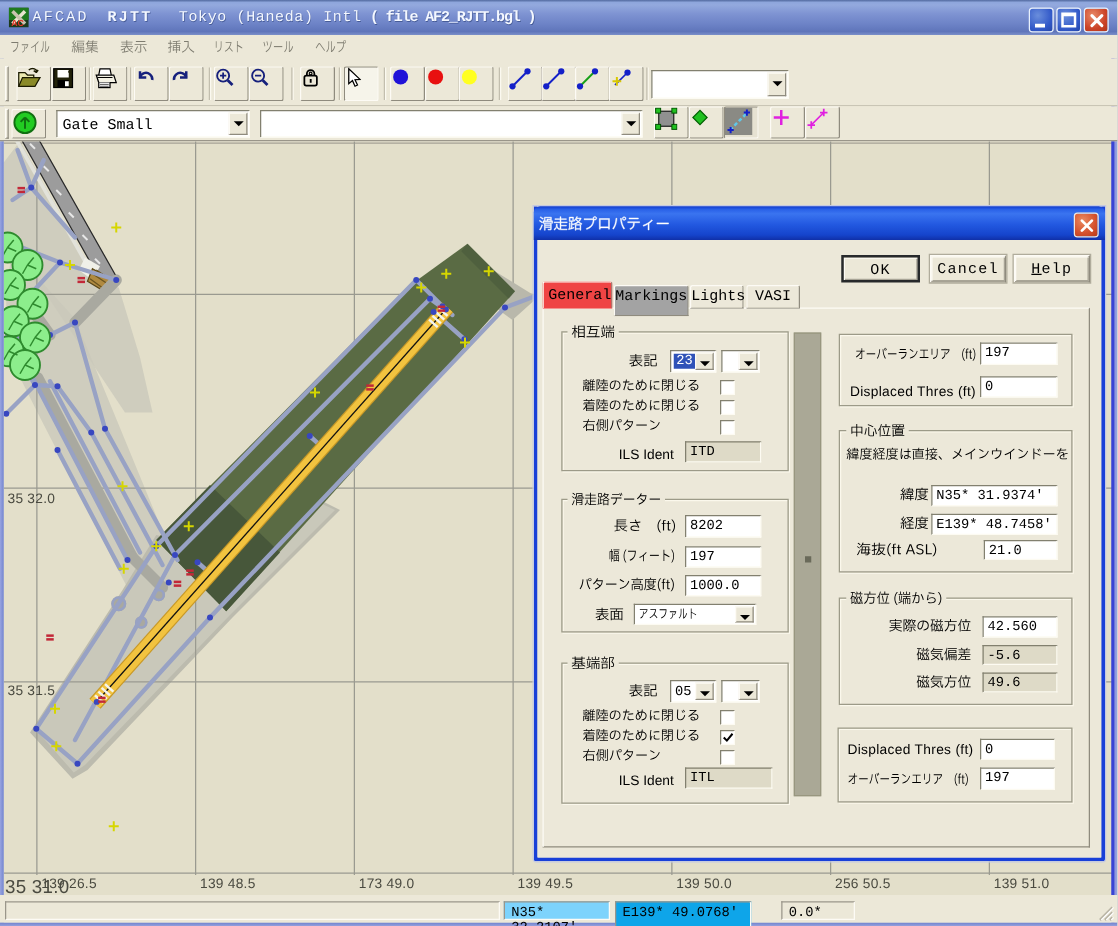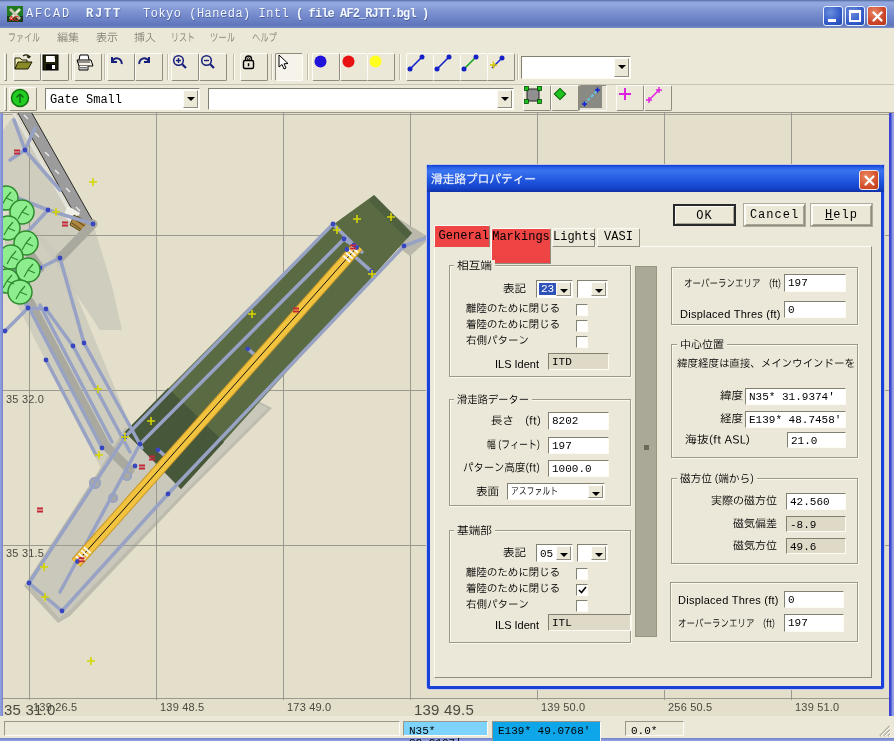--- a/index.html
+++ b/index.html
@@ -194,21 +194,21 @@
       <path d="M7,281 L12,275 M7,281 L3,288 M7,281 L14,284"></path>
       <path d="M20,292 L25,286 M20,292 L16,299 M20,292 L27,295"></path>
     </g>
   </svg>
 <div class="abs" style="left:6px;top:393px;font-size:11px;color:#4a4a40;letter-spacing:0.2px">35 32.0</div>
 <div class="abs" style="left:6px;top:547px;font-size:11px;color:#4a4a40;letter-spacing:0.2px">35 31.5</div>
 <div class="abs" style="left:4px;top:701px;font-size:15px;color:#4a4a40;letter-spacing:0.2px">35 31.0</div>
 <div class="abs" style="left:33px;top:701px;font-size:11px;color:#4a4a40;letter-spacing:0.2px">139 26.5</div>
 <div class="abs" style="left:160px;top:701px;font-size:11px;color:#4a4a40;letter-spacing:0.2px">139 48.5</div>
 <div class="abs" style="left:287px;top:701px;font-size:11px;color:#4a4a40;letter-spacing:0.2px">173 49.0</div>
-<div class="abs" style="left:414px;top:701px;font-size:15px;color:#4a4a40;letter-spacing:0.2px">139 49.5</div>
+<div class="abs" style="left:414px;top:701px;font-size:11px;color:#4a4a40;letter-spacing:0.2px">139 49.5</div>
 <div class="abs" style="left:541px;top:701px;font-size:11px;color:#4a4a40;letter-spacing:0.2px">139 50.0</div>
 <div class="abs" style="left:668px;top:701px;font-size:11px;color:#4a4a40;letter-spacing:0.2px">256 50.5</div>
 <div class="abs" style="left:795px;top:701px;font-size:11px;color:#4a4a40;letter-spacing:0.2px">139 51.0</div>
 <div class="abs" style="left:0;top:27px;width:3px;height:711px;background:linear-gradient(90deg,#98a4e0,#7385cf)"></div>
 <div class="abs" style="left:889px;top:27px;width:5px;height:711px;background:linear-gradient(90deg,#3a44d4 0%,#3a44d4 40%,#8a96dc 60%,#9aa5e2 100%)"></div>
 <div class="abs" style="left:0;top:738px;width:894px;height:3px;background:linear-gradient(180deg,#6f81cc,#97a3df)"></div>
 <div class="abs" style="left:0;top:0;width:894px;height:28px;background:linear-gradient(180deg,#51699f 0%,#8ea6dc 7%,#93a9de 14%,#7e93d2 40%,#6c82c6 70%,#5f75ba 90%,#7b8fc9 100%)"></div>
 <svg class="abs" style="left:7px;top:6px" width="16" height="16" viewBox="0 0 16 16">
 <rect width="16" height="16" fill="#1a3a1a"></rect>
     <rect x="0" y="0" width="16" height="10" fill="#1f7a1f"></rect>
@@ -425,21 +425,21 @@
 <div class="abs" style="left:859px;top:170px;width:20px;height:20px;border-radius:3px;border:1px solid #f0e8e0;background:radial-gradient(circle at 35% 30%,#ea8a60,#d4502c 60%,#b83a18)">
 <svg style="position:absolute;left:3px;top:3px" width="13" height="13" viewBox="0 0 13 13">
       <path d="M2.5 2.5 L10.5 10.5 M10.5 2.5 L2.5 10.5" stroke="#fff" stroke-width="2.2" stroke-linecap="round"></path>
     </svg>
   </div>
 <div class="abs" style="left:673px;top:204px;width:63px;height:22px;background:#ece8d8;border:2px solid #27292b;box-shadow:inset 1px 1px 0 #fdfbf5, inset -1px -1px 0 #a8a496;text-align:center;font-size:12px;letter-spacing:1px;line-height:20px;font-family:'Liberation Mono',monospace">OK</div>
 <div class="abs" style="left:744px;top:204px;width:61px;height:22px;background:#ece8d8;border:1px solid;border-color:#fdfbf5 #8f8b7e #8f8b7e #fdfbf5;outline:1px solid #b0ac9c;box-shadow:inset 1px 1px 0 #fdfbf5, inset -1px -1px 0 #a8a496;text-align:center;font-size:12px;letter-spacing:1px;line-height:20px;font-family:'Liberation Mono',monospace">Cancel</div>
 <div class="abs" style="left:811px;top:204px;width:61px;height:22px;background:#ece8d8;border:1px solid;border-color:#fdfbf5 #8f8b7e #8f8b7e #fdfbf5;outline:1px solid #b0ac9c;box-shadow:inset 1px 1px 0 #fdfbf5, inset -1px -1px 0 #a8a496;text-align:center;font-size:12px;letter-spacing:1px;line-height:20px;font-family:'Liberation Mono',monospace"><span style="text-decoration:underline">H</span>elp</div>
 <div class="abs" style="left:434px;top:246px;width:438px;height:432px;background:#ece8d9;border:1px solid;border-color:#fdfbf5 #8f8b7e #8f8b7e #fdfbf5"></div>
 <div class="abs" style="left:434px;top:225px;width:56px;height:22px;background:#ef4444;border:1px solid;border-color:#fdfbf5 #8f8b7e transparent #fdfbf5;border-radius:2px 2px 0 0;text-align:right;font-size:12px;line-height:20px;font-family:'Liberation Mono',monospace;z-index:3">General</div>
-<div class="abs" style="left:491px;top:228px;width:60px;height:36px;background:#ef4444;border:1px solid;border-color:#fdfbf5 #8f8b7e #8f8b7e #fdfbf5;border-radius:2px 2px 0 0;text-align:center;font-size:12px;line-height:17px;font-family:'Liberation Mono',monospace">Markings</div>
+<div class="abs" style="left:491px;top:228px;width:60px;height:25px;background:#a3a3a3;border:1px solid;border-color:#fdfbf5 #8f8b7e #8f8b7e #fdfbf5;border-radius:2px 2px 0 0;text-align:center;font-size:12px;line-height:17px;font-family:'Liberation Mono',monospace">Markings</div>
 <div class="abs" style="left:552px;top:228px;width:43px;height:19px;background:#ece8d9;border:1px solid;border-color:#fdfbf5 #8f8b7e #8f8b7e #fdfbf5;border-radius:2px 2px 0 0;text-align:left;font-size:12px;line-height:17px;font-family:'Liberation Mono',monospace">Lights</div>
 <div class="abs" style="left:597px;top:228px;width:43px;height:19px;background:#ece8d9;border:1px solid;border-color:#fdfbf5 #8f8b7e #8f8b7e #fdfbf5;border-radius:2px 2px 0 0;text-align:center;font-size:12px;line-height:17px;font-family:'Liberation Mono',monospace">VASI</div>
 <div class="gbox" style="left:449px;top:265px;width:182px;height:112px"></div>
 <div class="abs" style="left:454px;top:260px;width:41px;height:12px;background:#ece8d9"></div>
 <svg style="position:absolute;left:457px;top:260px;overflow:visible" width="36" height="15" viewBox="0 0 36 15">
     <path transform="translate(0.00,9.46) scale(0.01167,-0.01100)" d="M304 472Q311 479 318 479Q327 479 336 466L437 318L396 276L291 432Q288 436 286.0 435.5Q284 435 284 431V-74H224V468H217Q205 298 79 143L36 191Q186 371 213 589H55V647H224V834H284V647H432V589H284V459H290ZM473 -74V801H922V-74H857V-5H538V-74ZM538 557H857V742H538ZM538 313H857V498H538ZM538 55H857V255H538Z" fill="#000"></path>
     <path transform="translate(11.67,9.46) scale(0.01167,-0.01100)" d="M949 34V-27H51V34H640Q659 100 682 206H180Q221 321 259.0 470.5Q297 620 313 726H75V787H925V726H381Q369 655 347 560H805Q796 456 768.5 306.5Q741 157 708 34ZM694 265Q721 400 733 501H334Q299 360 269 265Z" fill="#000"></path>
     <path transform="translate(23.33,9.46) scale(0.01167,-0.01100)" d="M857 801H915V604H406V801H462V658H625V837H684V658H857ZM172 834H231V669H356V613H49V669H172ZM343 170 353 114Q210 29 50 -23L35 34Q116 60 194 94Q215 190 232.5 314.0Q250 438 259 550L315 541Q307 448 290.0 335.5Q273 223 253 121Q307 149 343 170ZM134 545Q162 364 174 164L119 156Q105 382 81 534ZM954 457H698Q680 400 657 351H930V-9Q930 -38 917.5 -50.0Q905 -62 876 -62H812L795 -6H872V296H761V-55H707V296H602V-55H548V296H445V-77H388V351H597Q623 407 639 457H364V513H954Z" fill="#000"></path>
   </svg>
 <div class="gbox" style="left:449px;top:399px;width:182px;height:107px"></div>
@@ -595,21 +595,21 @@
     <path transform="translate(52.50,9.03) scale(0.01050,-0.01050)" d="M457 510Q314 607 148 684L184 747Q351 668 497 570ZM160 88Q336 121 460.0 185.0Q584 249 672.5 354.0Q761 459 827 618L888 577Q789 334 620.0 200.0Q451 66 180 15Z" fill="#000"></path>
   </svg>
 <div class="cb" style="left:576px;top:568px"></div>
 <div class="cb" style="left:576px;top:584px">
     <svg style="position:absolute;left:1px;top:1px" width="9" height="9" viewBox="0 0 9 9">
       <path d="M1 4 L3.5 6.5 L8 1" stroke="#000" stroke-width="1.6" fill="none"></path>
     </svg>
   </div>
 <div class="cb" style="left:576px;top:600px"></div>
 <div class="abs" style="left:495px;top:619px;font-size:11px">ILS Ident</div>
-<div class="field gfield" style="left:548px;top:614px;width:83px;height:17px">ITL</div>
+<div class="field gfield" style="left:548px;top:614px;width:70px;height:17px">ITL</div>
 <div class="abs" style="left:635px;top:266px;width:22px;height:371px;background:#aaa896;border:1px solid #98967f"></div>
 <div class="abs" style="left:644px;top:445px;width:5px;height:5px;background:#6a6a5a"></div>
 <div class="gbox" style="left:671px;top:267px;width:187px;height:58px"></div>
 <svg style="position:absolute;left:684px;top:278px;overflow:visible" width="98" height="15" viewBox="0 0 98 15">
     <path transform="translate(0.00,9.03) scale(0.00850,-0.01050)" d="M908 616V550H679V52Q679 -19 601 -19H427L412 48H609V541H603Q569 430 435.0 308.5Q301 187 132 93L92 156Q396 320 565 550H122V616H609V798H679V616Z" fill="#000"></path>
     <path transform="translate(8.50,9.03) scale(0.00850,-0.01050)" d="M900 342H100V418H900Z" fill="#000"></path>
     <path transform="translate(17.00,9.03) scale(0.00850,-0.01050)" d="M938 644Q888 747 842 814L896 839Q951 756 990 669ZM825 597Q786 686 731 768L787 794Q848 695 879 622ZM66 41Q171 185 223.5 343.5Q276 502 292 725L365 720Q348 489 293.0 320.0Q238 151 131 0ZM668 725Q684 507 738.0 347.0Q792 187 895 41L829 0Q723 153 667.5 322.5Q612 492 595 720Z" fill="#000"></path>
     <path transform="translate(25.51,9.03) scale(0.00850,-0.01050)" d="M900 342H100V418H900Z" fill="#000"></path>
     <path transform="translate(34.01,9.03) scale(0.00850,-0.01050)" d="M214 749H789V679H214ZM121 509H857Q849 297 719.5 164.0Q590 31 361 -17L331 53Q531 95 639.5 189.5Q748 284 777 439H121Z" fill="#000"></path>
     <path transform="translate(42.51,9.03) scale(0.00850,-0.01050)" d="M457 510Q314 607 148 684L184 747Q351 668 497 570ZM160 88Q336 121 460.0 185.0Q584 249 672.5 354.0Q761 459 827 618L888 577Q789 334 620.0 200.0Q451 66 180 15Z" fill="#000"></path>
@@ -693,21 +693,21 @@
     <path transform="translate(44.00,9.46) scale(0.01100,-0.01100)" d="M393 621V550Q393 491 389 447H833Q833 323 828.0 241.5Q823 160 810 99Q795 24 755.0 -11.0Q715 -46 628 -46H462L446 17H623Q682 17 708.0 39.5Q734 62 745 112Q765 202 766 387H381Q359 248 293.0 136.0Q227 24 106 -66L60 -15Q160 59 218.0 142.5Q276 226 301.0 325.0Q326 424 326 552V621H56V682H458V834H527V682H944V621Z" fill="#000"></path>
     <path transform="translate(55.00,9.46) scale(0.01100,-0.01100)" d="M314 827Q281 682 224 564V-74H163V455Q119 386 72 341L34 394Q115 481 168.5 590.0Q222 699 257 845ZM305 609V671H581V834H649V671H936V609ZM954 31V-33H279V31H655Q737 281 778 554L844 540Q797 252 722 31ZM484 97Q449 341 392 524L453 547Q515 358 545 117Z" fill="#000"></path>
   </svg>
 <div class="field" style="left:786px;top:493px;width:60px;height:17px">42.560</div>
 <svg style="position:absolute;left:733px;top:518px;overflow:visible" width="45" height="15" viewBox="0 0 45 15">
     <path transform="translate(0.00,9.46) scale(0.01100,-0.01100)" d="M357 693H707Q759 771 784 836L841 813Q810 748 774 693H943V636H357ZM531 704Q520 728 502.0 758.0Q484 788 469 809L520 835Q534 814 552.5 783.0Q571 752 582 728ZM339 496V15H171V-62H114V361Q88 308 62 274L33 338Q91 418 126.0 518.0Q161 618 177 743H58V800H368V743H234Q218 611 178 496ZM902 -68 891 -7Q841 -22 772.5 -36.0Q704 -50 646 -58L644 -41L596 -57Q595 -47 588 -14Q536 -27 468.5 -39.5Q401 -52 345 -59L338 0Q354 1 388 5Q438 100 488 220Q433 307 345 413L381 457L417 414Q437 459 457.0 518.0Q477 577 490 627L540 605Q525 550 501.5 485.5Q478 421 454 367Q481 331 513 283Q553 384 580 476L632 453Q553 213 452 14Q515 22 578 36Q561 117 537 194L582 212Q618 110 641 1L684 7Q729 92 771 195Q712 299 625 415L663 457Q675 442 701 406Q721 449 742.0 510.5Q763 572 777 625L828 603Q811 543 786.5 474.5Q762 406 738 352Q765 314 797 260Q836 361 873 480L923 456Q839 194 749 16Q833 30 880 43Q862 124 838 200L885 218Q904 166 923.0 89.5Q942 13 953 -50ZM171 72H283V440H171Z" fill="#000"></path>
     <path transform="translate(11.00,9.46) scale(0.01100,-0.01100)" d="M265 700Q191 568 82 485L38 536Q117 596 173.0 674.5Q229 753 260 845L324 831Q305 779 294 758H927V700ZM860 602V545H217V602ZM911 182 963 160 942 -21Q939 -46 924.5 -59.5Q910 -73 891 -73Q865 -73 847 -51Q798 -8 773.5 102.5Q749 213 749 356V386H82V444H811V356Q811 216 831.0 120.5Q851 25 889 -9ZM643 334Q578 240 485 159Q591 86 703 -9L664 -59Q560 34 436 119Q278 -3 91 -69L60 -13Q236 48 382 155Q261 232 158 279L197 325Q316 271 432 195Q529 278 588 365Z" fill="#000"></path>
     <path transform="translate(22.00,9.46) scale(0.01100,-0.01100)" d="M270 830Q251 717 211 607V-74H153V474Q109 391 66 340L29 391Q96 477 141.5 588.5Q187 700 215 845ZM307 746V801H953V746ZM916 454H387Q385 304 366.0 180.0Q347 56 296 -38L243 4Q279 73 296.5 144.5Q314 216 319.5 293.5Q325 371 325 487V665H916ZM854 506V613H387V506ZM408 -74V368H932V-2Q932 -33 918.5 -46.0Q905 -59 874 -59H808L797 -8H876V147H770V-50H717V147H616V-50H563V147H462V-74ZM563 197V318H462V197ZM616 318V197H717V318ZM770 197H876V318H770Z" fill="#000"></path>
     <path transform="translate(33.00,9.46) scale(0.01100,-0.01100)" d="M523 391H944V337H346Q319 213 255.0 114.5Q191 16 87 -61L44 -14Q145 56 202.0 142.5Q259 229 283 337H56V391H461V500H121V554H461V658H78V712H318Q277 774 243 815L296 841Q328 806 374 734L324 712H608Q652 767 687 841L745 820Q717 760 677 712H922V658H523V554H879V500H523ZM888 184H614V17H940V-39H226V17H551V184H328V240H888Z" fill="#000"></path>
   </svg>
-<div class="field gfield" style="left:786px;top:516px;width:60px;height:16px">-8.9</div>
+<div class="field gfield" style="left:786px;top:516px;width:60px;height:16px">-5.6</div>
 <svg style="position:absolute;left:733px;top:540px;overflow:visible" width="45" height="15" viewBox="0 0 45 15">
     <path transform="translate(0.00,9.46) scale(0.01100,-0.01100)" d="M357 693H707Q759 771 784 836L841 813Q810 748 774 693H943V636H357ZM531 704Q520 728 502.0 758.0Q484 788 469 809L520 835Q534 814 552.5 783.0Q571 752 582 728ZM339 496V15H171V-62H114V361Q88 308 62 274L33 338Q91 418 126.0 518.0Q161 618 177 743H58V800H368V743H234Q218 611 178 496ZM902 -68 891 -7Q841 -22 772.5 -36.0Q704 -50 646 -58L644 -41L596 -57Q595 -47 588 -14Q536 -27 468.5 -39.5Q401 -52 345 -59L338 0Q354 1 388 5Q438 100 488 220Q433 307 345 413L381 457L417 414Q437 459 457.0 518.0Q477 577 490 627L540 605Q525 550 501.5 485.5Q478 421 454 367Q481 331 513 283Q553 384 580 476L632 453Q553 213 452 14Q515 22 578 36Q561 117 537 194L582 212Q618 110 641 1L684 7Q729 92 771 195Q712 299 625 415L663 457Q675 442 701 406Q721 449 742.0 510.5Q763 572 777 625L828 603Q811 543 786.5 474.5Q762 406 738 352Q765 314 797 260Q836 361 873 480L923 456Q839 194 749 16Q833 30 880 43Q862 124 838 200L885 218Q904 166 923.0 89.5Q942 13 953 -50ZM171 72H283V440H171Z" fill="#000"></path>
     <path transform="translate(11.00,9.46) scale(0.01100,-0.01100)" d="M265 700Q191 568 82 485L38 536Q117 596 173.0 674.5Q229 753 260 845L324 831Q305 779 294 758H927V700ZM860 602V545H217V602ZM911 182 963 160 942 -21Q939 -46 924.5 -59.5Q910 -73 891 -73Q865 -73 847 -51Q798 -8 773.5 102.5Q749 213 749 356V386H82V444H811V356Q811 216 831.0 120.5Q851 25 889 -9ZM643 334Q578 240 485 159Q591 86 703 -9L664 -59Q560 34 436 119Q278 -3 91 -69L60 -13Q236 48 382 155Q261 232 158 279L197 325Q316 271 432 195Q529 278 588 365Z" fill="#000"></path>
     <path transform="translate(22.00,9.46) scale(0.01100,-0.01100)" d="M393 621V550Q393 491 389 447H833Q833 323 828.0 241.5Q823 160 810 99Q795 24 755.0 -11.0Q715 -46 628 -46H462L446 17H623Q682 17 708.0 39.5Q734 62 745 112Q765 202 766 387H381Q359 248 293.0 136.0Q227 24 106 -66L60 -15Q160 59 218.0 142.5Q276 226 301.0 325.0Q326 424 326 552V621H56V682H458V834H527V682H944V621Z" fill="#000"></path>
     <path transform="translate(33.00,9.46) scale(0.01100,-0.01100)" d="M314 827Q281 682 224 564V-74H163V455Q119 386 72 341L34 394Q115 481 168.5 590.0Q222 699 257 845ZM305 609V671H581V834H649V671H936V609ZM954 31V-33H279V31H655Q737 281 778 554L844 540Q797 252 722 31ZM484 97Q449 341 392 524L453 547Q515 358 545 117Z" fill="#000"></path>
   </svg>
 <div class="field gfield" style="left:786px;top:538px;width:60px;height:16px">49.6</div>
 <div class="gbox" style="left:670px;top:582px;width:188px;height:60px"></div>
 <div class="abs" style="left:678px;top:594px;font-size:11px;letter-spacing:0.25px">Displaced Thres (ft)</div>
 <div class="field" style="left:784px;top:591px;width:60px;height:17px">0</div>

